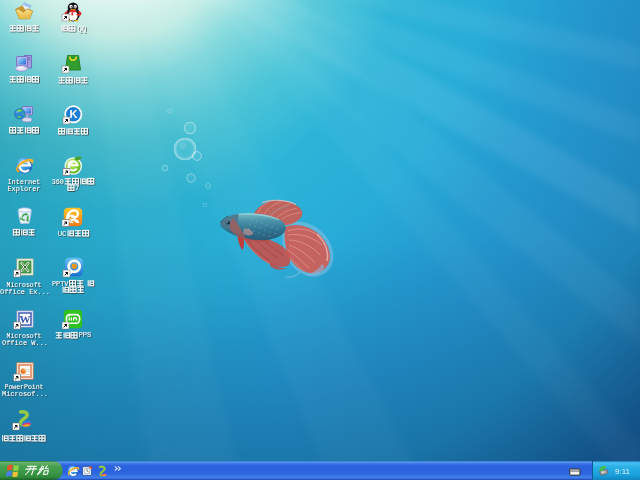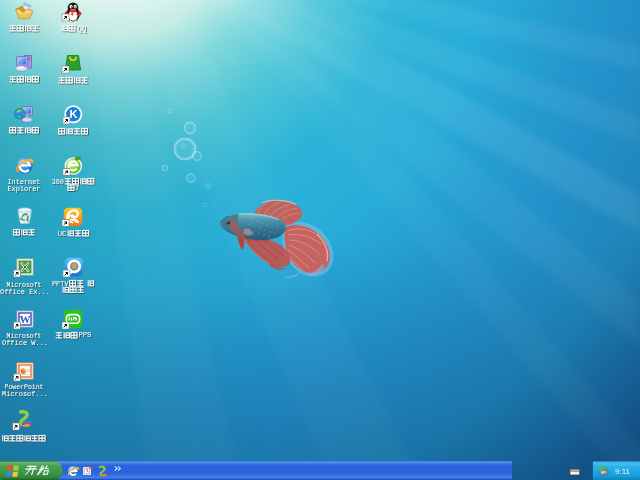--- a/index.html
+++ b/index.html
@@ -1,20 +1,20 @@
 <!DOCTYPE html>
 <html><head>
 <meta charset="utf-8">
 <style>
 html,body{margin:0;padding:0;width:640px;height:480px;overflow:hidden;
 font-family:"Liberation Sans",sans-serif;background:#1a7fae;}
 svg{display:block;}
 #wall{position:absolute;left:0;top:0;}
 #iconlayer{position:absolute;left:0;top:0;}
-#taskbar{position:absolute;left:0;top:461px;width:512px;height:19px;
+#taskbar{position:absolute;left:0;top:461px;width:640px;height:19px;
 background:linear-gradient(#336cb4 0%,#5a98f3 5%,#4f8df0 9%,#3a76e6 14%,#2b62dd 26%,#2b63de 60%,#3370e2 74%,#3c7ae7 82%,#417ee9 87%,#3a74e2 91%,#2a5ecf 95%,#1c48ac 100%);}
 </style>
 </head>
 <body>
 <svg id="wall" width="640" height="480" viewBox="0 0 640 480">
 <defs>
 <radialGradient id="water" cx="115" cy="-80" r="730" gradientUnits="userSpaceOnUse">
 <stop offset="0" stop-color="#f2fdfa"></stop>
 <stop offset="0.10" stop-color="#e2f7f0"></stop>
 <stop offset="0.16" stop-color="#c6eee6"></stop>

